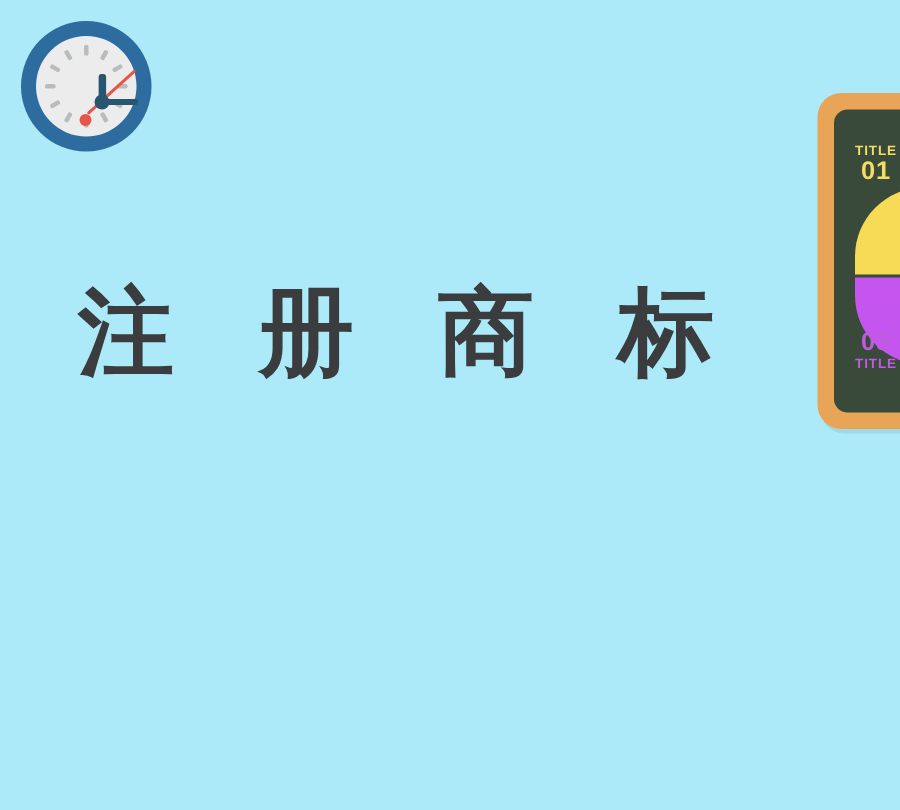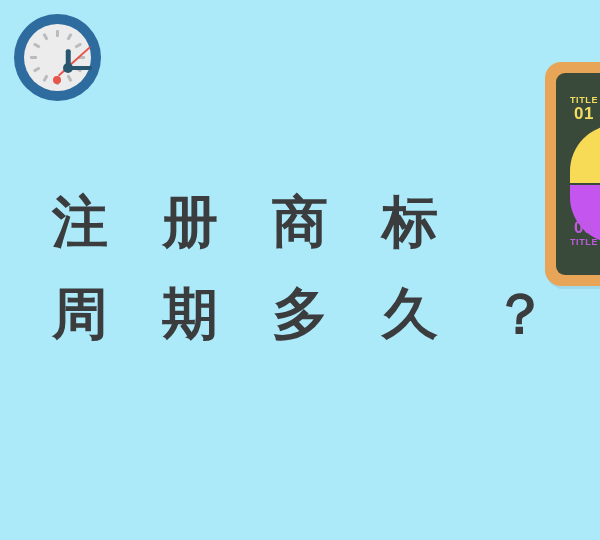--- a/index.html
+++ b/index.html
@@ -117,21 +117,21 @@
   #headline {
     position: absolute;
     left: 52px;
     top: 176px;
     width: 470px;
   }
   .headline-line {
     color: #3A3C3E;
     font-family: "Liberation Serif", "DejaVu Serif", serif;
     font-weight: bold;
-    font-size: 56px;
+    font-size: 64px;
     line-height: 92px;
     letter-spacing: 20px;
     white-space: nowrap;
   }
 
   
   #promo-card {
     position: absolute;
     left: 545px;
     top: 62px;
@@ -230,21 +230,20 @@
       <div class="hand-second-tail"></div>
       <div class="second-dot"></div>
       <div class="hand hand-hour"></div>
       <div class="hand hand-minute"></div>
       <div class="clock-center"></div>
     </div>
   </div>
 
   <div id="headline">
     <div class="headline-line">注 册 商 标</div>
-    <div class="headline-line">周 期 多 久 ？</div>
   </div>
 
   <div id="promo-card">
     <div class="card-inner">
       <div class="card-half card-half-top"></div>
       <div class="card-half card-half-bottom"></div>
     </div>
     <div class="card-label label-title-top">TITLE</div>
     <div class="card-label label-num-top">01</div>
     <div class="card-label label-num-bottom">03</div>

